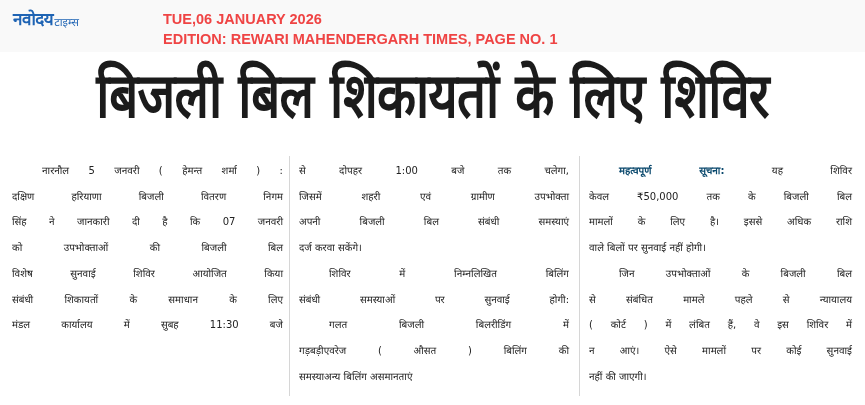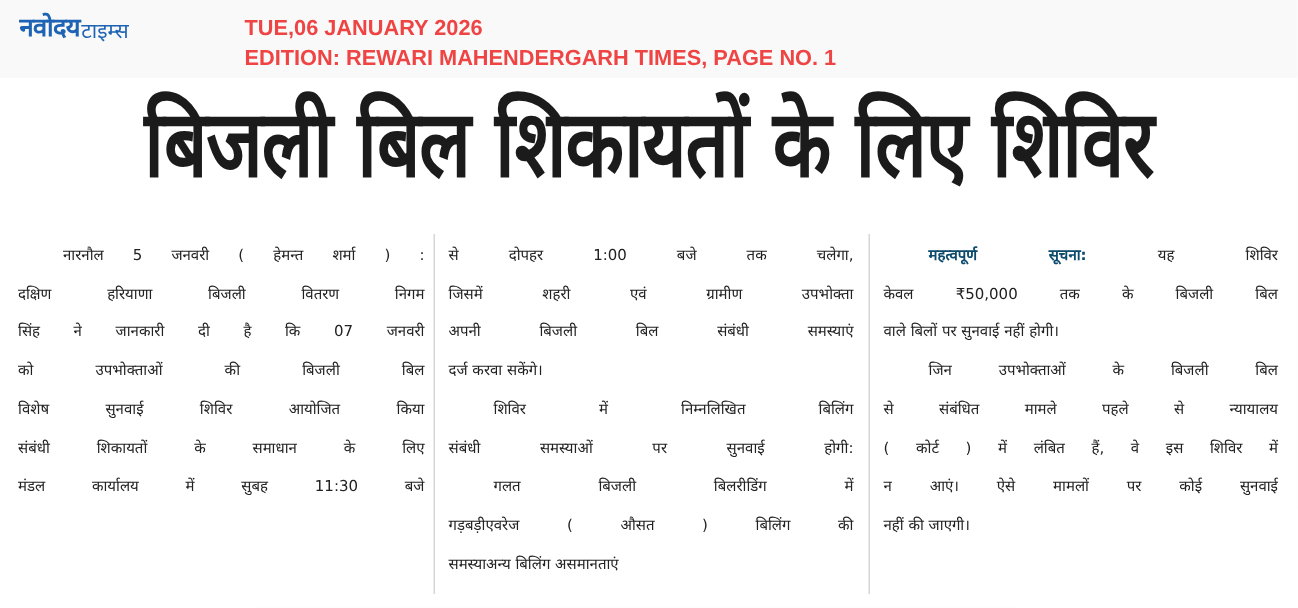--- a/index.html
+++ b/index.html
@@ -18,22 +18,22 @@
       position: absolute; left: 13px; top: 10px;
       display: flex; align-items: flex-end;
       color: #1f64b4;
     }
     .logo-main {
       font-family: "DejaVu Sans", sans-serif;
       font-weight: bold; font-size: 17px; line-height: 18px;
       letter-spacing: -0.5px;
     }
     .logo-sub {
-      font-family: Liberation Mono, monospace;
-      font-size: 14px; line-height: 12px; margin-left: 1px;
+      font-family: Liberation Sans, sans-serif;
+      font-size: 11px; line-height: 12px; margin-left: 1px;
     }
     .meta {
       position: absolute; left: 163px; top: 9px;
       font-family: "Liberation Sans", sans-serif;
       font-weight: bold; font-size: 14.5px; line-height: 20px;
       color: #ef4444;
     }
     .page {
       position: absolute; left: 0; top: 52px; width: 865px; height: 353px;
       background: #fff;
@@ -111,20 +111,21 @@
       <span class="line" style="padding-left:30px">गलत बिजली बिलरीडिंग में</span>
       <span class="line">गड़बड़ीएवरेज ( औसत ) बिलिंग की</span>
       <span class="line last">समस्याअन्य बिलिंग असमानताएं</span>
     </div>
 
     <div class="divider" style="left:579px"></div>
 
     <div class="col col-3">
       <span class="line" style="padding-left:30px"><span class="bold">महत्वपूर्ण सूचना:</span> <span>यह शिविर</span></span>
       <span class="line">केवल ₹50,000 तक के बिजली बिल</span>
+      <span class="line">मामलों के लिए है। इससे अधिक राशि</span>
       <span class="line last">वाले बिलों पर सुनवाई नहीं होगी।</span>
       <span class="line" style="padding-left:30px">जिन उपभोक्ताओं के बिजली बिल</span>
       <span class="line">से संबंधित मामले पहले से न्यायालय</span>
       <span class="line">( कोर्ट ) में लंबित हैं, वे इस शिविर में</span>
       <span class="line">न आएं। ऐसे मामलों पर कोई सुनवाई</span>
       <span class="line last">नहीं की जाएगी।</span>
     </div>
   </div>
 </div>
 

